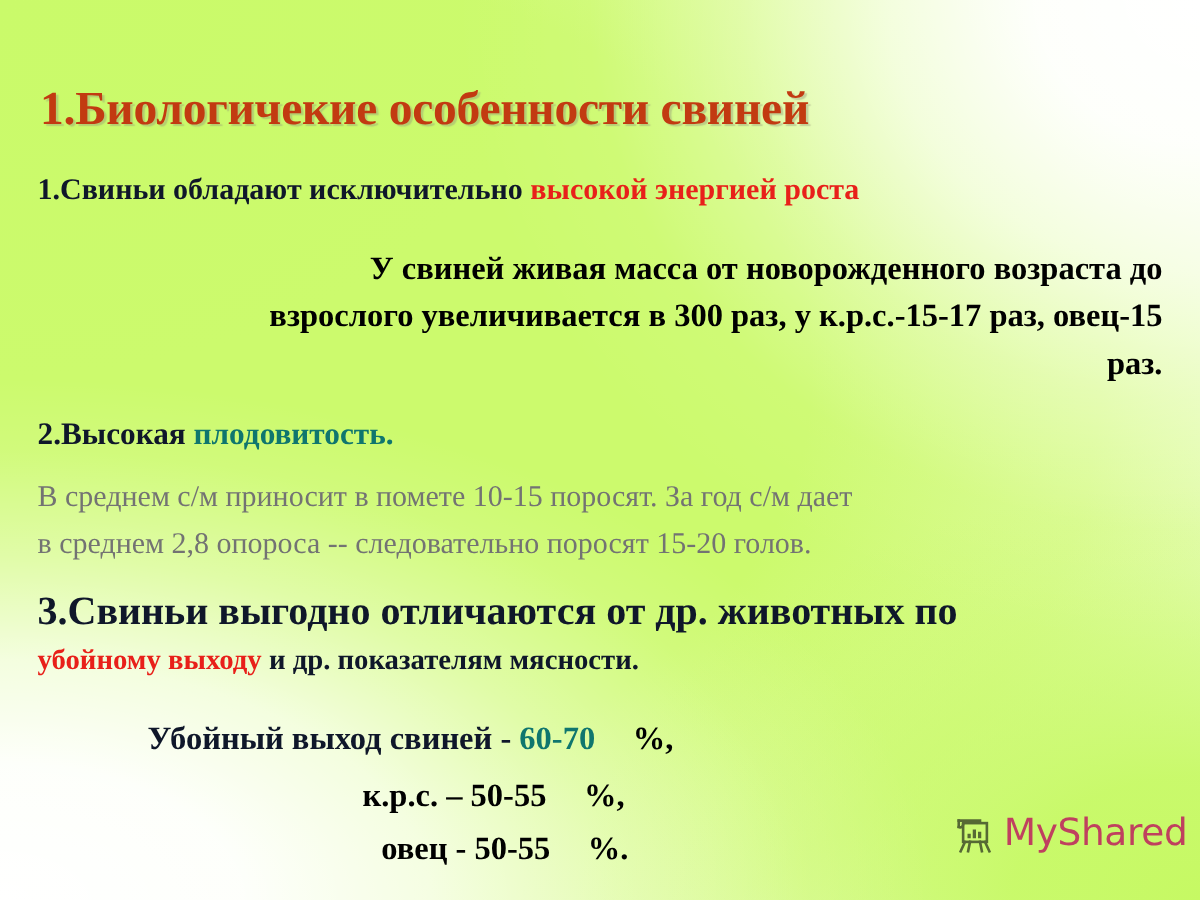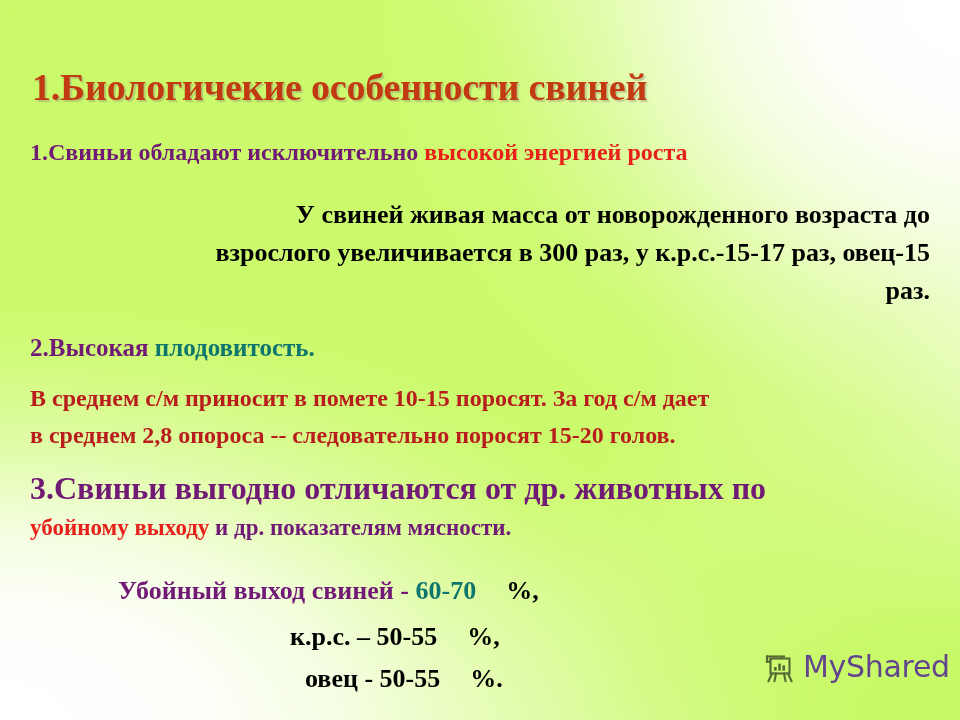--- a/index.html
+++ b/index.html
@@ -71,21 +71,21 @@
     white-space: nowrap;
   }
 
   .line {
     position: absolute;
     left: 30px;
     font-weight: bold;
     white-space: nowrap;
   }
 
-  .blue  { color: #701a75; text-align: center; }
+  .blue  { color: #0f172a; text-align: center; }
   .red   { color: #e8201a; }
   .redo  { color: #0f766e; }
   .black { color: #000000; }
 
   .l1 {
     top: 137px;
     font-size: 24px;
     line-height: 30px;
   }
 
@@ -111,22 +111,22 @@
     line-height: 32px;
   }
 
   .para-b {
     position: absolute;
     left: 30px;
     top: 380px;
     width: 920px;
     font-size: 24px;
     line-height: 37px;
-    font-weight: bold;
-    color: #b91c1c;
+    font-weight: normal;
+    color: #737373;
   }
   .para-b .pl {
     display: block;
     white-space: nowrap;
   }
 
   .l3 {
     top: 473px;
     font-size: 32px;
     line-height: 30px;
@@ -167,21 +167,21 @@
     top: 650px;
     display: flex;
     align-items: center;
     gap: 7px;
     opacity: 0.82;
   }
   #watermark .wm-text {
     font-family: "DejaVu Sans", "Liberation Sans", sans-serif;
     font-size: 30px;
     font-weight: 500;
-    color: #4c1d95;
+    color: #be185d;
     letter-spacing: -0.3px;
     line-height: 1;
   }
   #watermark svg { display: block; }
 </style>
 </head>
 <body>
 
 <div id="slide">
 

